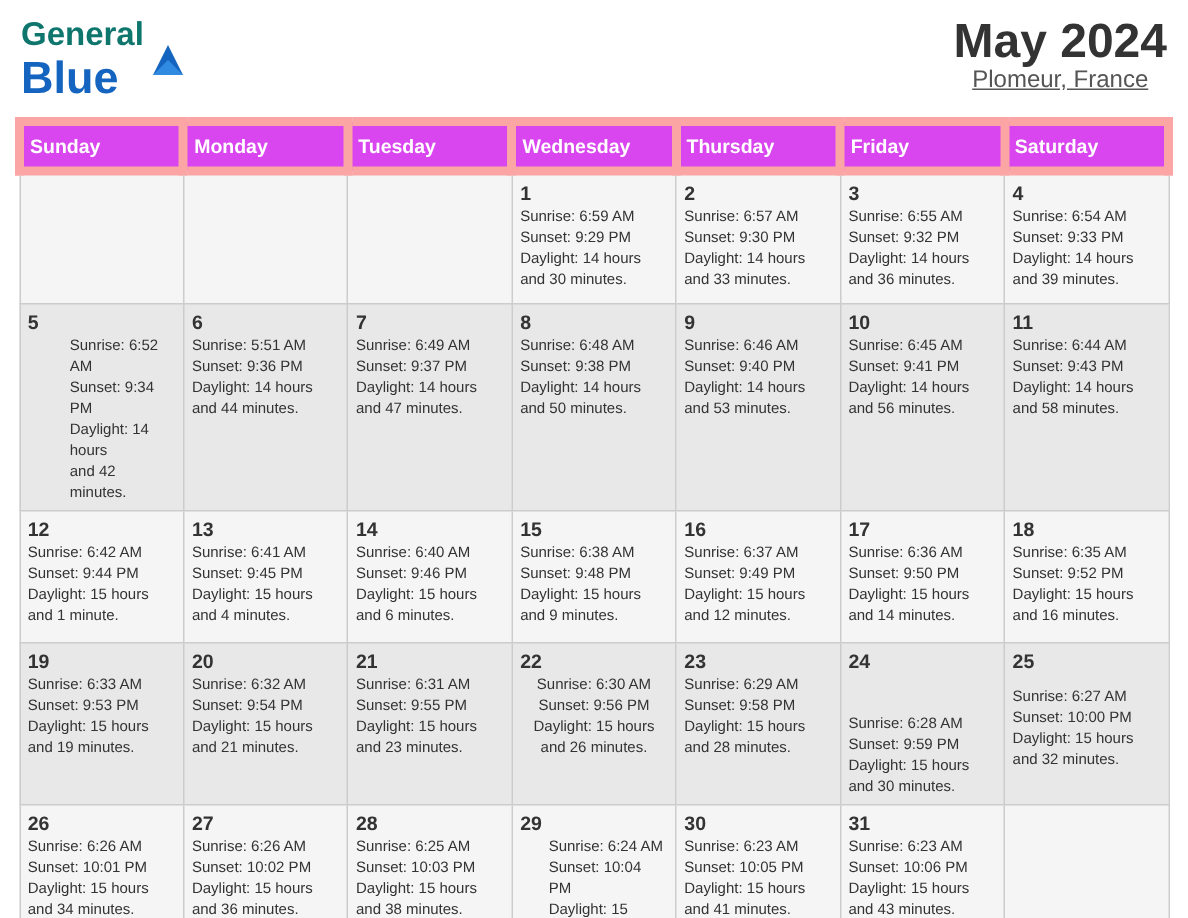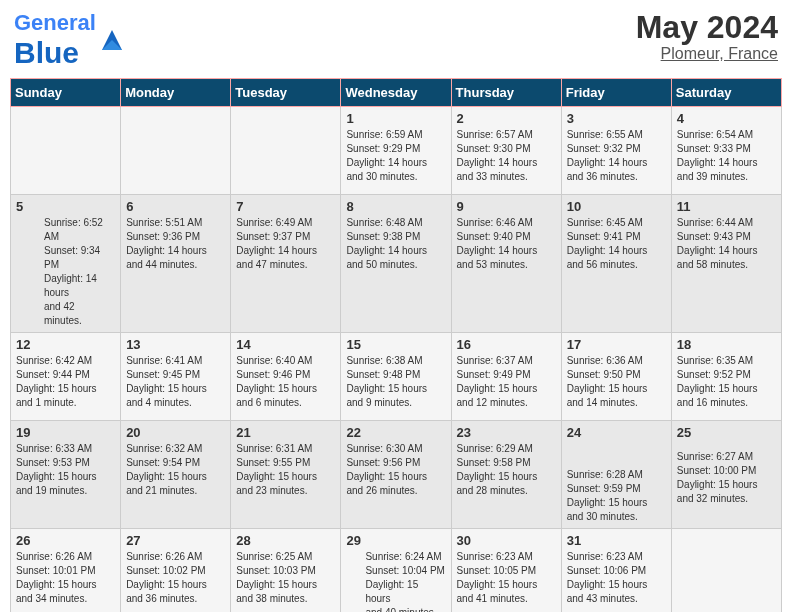--- a/index.html
+++ b/index.html
@@ -17,59 +17,59 @@
       margin-bottom: 8px;
       padding: 0 4px;
     }
     .logo {
       display: flex;
       align-items: center;
     }
     .logo-text-general {
       font-size: 22px;
       font-weight: bold;
-      color: #3b82f6;
+      color: #0f766e;
     }
     .logo-text-blue {
       font-size: 30px;
       font-weight: bold;
       color: #1565c0;
     }
     .logo-icon {
       width: 28px;
       height: 28px;
       margin-left: 2px;
     }
     .title-block {
-      text-align: right;
+      text-align: center;
     }
     .month-year {
       font-size: 32px;
       font-weight: bold;
       color: #333;
       line-height: 1.1;
     }
     .location {
       font-size: 16px;
       color: #555;
       text-decoration: underline;
     }
     table {
       width: 100%;
       border-collapse: collapse;
       table-layout: fixed;
     }
     thead tr th {
-      background-color: #0c4a6e;
+      background-color: #d946ef;
       color: #fff;
       font-size: 13px;
       font-weight: bold;
       padding: 6px 4px;
       text-align: left;
-      border: 1px solid #fca5a5;
+      border: 6px solid #fca5a5;
     }
     tbody tr td {
       vertical-align: top;
       border: 1px solid #ccc;
       padding: 4px 5px;
       font-size: 10.5px;
       color: #333;
       height: 88px;
     }
     tbody tr:nth-child(odd) td {
@@ -279,21 +279,21 @@
         </td>
         <td>
           <span class="day-num">21</span>
           <div class="day-info" style="white-space: pre-line;">Sunrise: 6:31 AM
 Sunset: 9:55 PM
 Daylight: 15 hours
 and 23 minutes.</div>
         </td>
         <td>
           <span class="day-num">22</span>
-          <div class="day-info" style="white-space: pre-line;">Sunrise: 6:30 AM
+          <div class="day-info" style="white-space: pre-line; text-align: center;">Sunrise: 6:30 AM
 Sunset: 9:56 PM
 Daylight: 15 hours
 and 26 minutes.</div>
         </td>
         <td>
           <span class="day-num">23</span>
           <div class="day-info" style="white-space: pre-line;">Sunrise: 6:29 AM
 Sunset: 9:58 PM
 Daylight: 15 hours
 and 28 minutes.</div>

